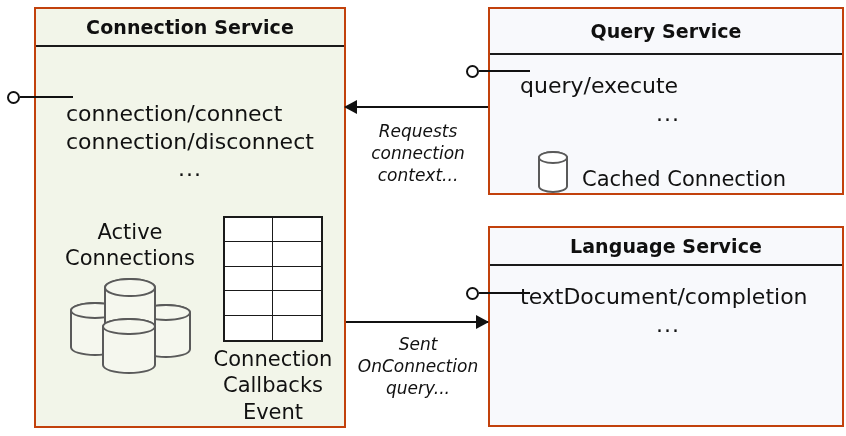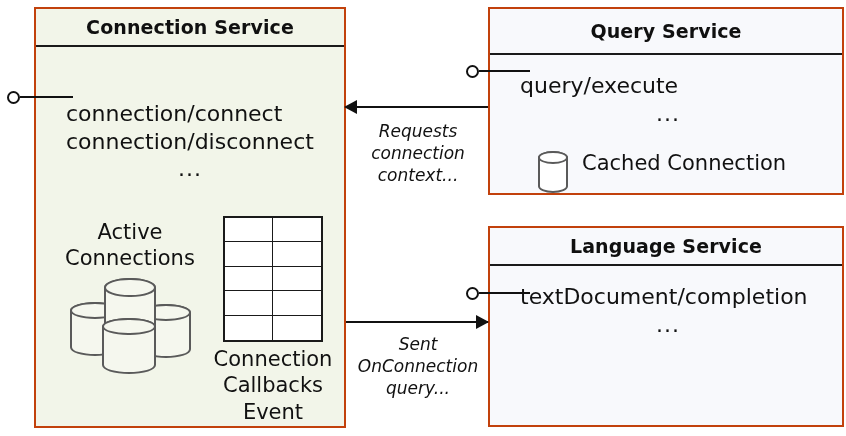--- a/index.html
+++ b/index.html
@@ -227,21 +227,21 @@
     margin-top: 4px;
     font-size: 21px;
     color: #111;
     line-height: 1.25;
   }
 
   
   .artifact-row {
     position: absolute;
     display: flex;
-    align-items: flex-start;
+    align-items: flex-end;
     gap: 14px;
   }
   .artifact-label {
     font-size: 21px;
     color: #111;
     line-height: 1.22;
     text-align: center;
   }
   .cyl-single {
     position: relative;

